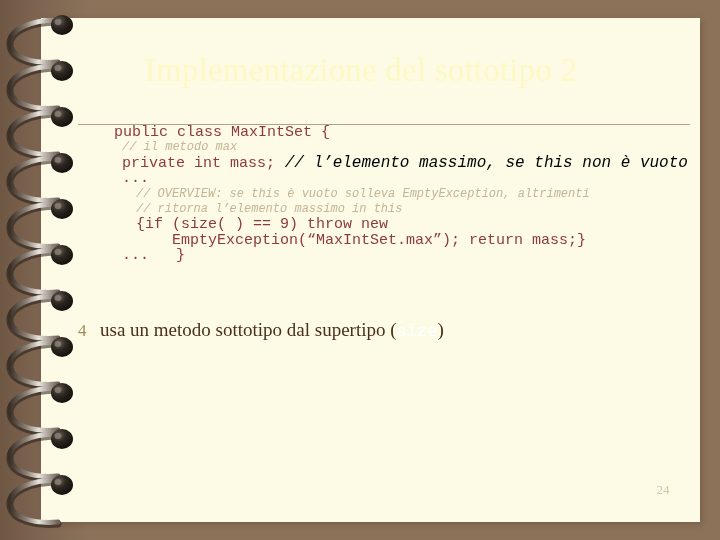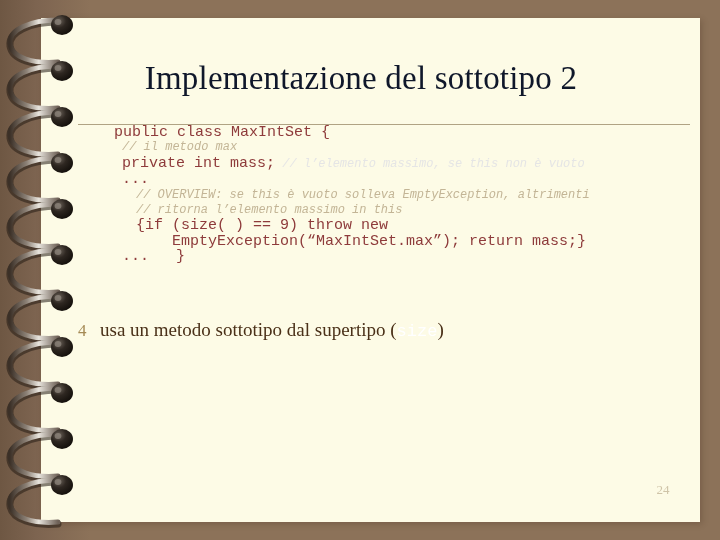--- a/index.html
+++ b/index.html
@@ -47,27 +47,27 @@
     left: 0px;
     top: 14px;
     width: 86px;
     height: 516px;
     pointer-events: none;
   }
 
   .title {
     position: absolute;
     left: 41px;
-    top: 58px;
+    top: 50px;
     width: 640px;
     text-align: center;
     font-family: "Liberation Serif", serif;
     font-size: 33px;
     line-height: 40px;
-    color: #0f172a;
+    color: #fef9c3;
     letter-spacing: 0.2px;
     white-space: nowrap;
   }
 
   .rule {
     position: absolute;
     left: 78px;
     top: 124px;
     width: 612px;
     height: 1px;
@@ -94,23 +94,23 @@
     padding-left: 0px;
   }
   .code .cmt {
     font-size: 12px;
     line-height: 15.4px;
     font-style: italic;
     color: #c3b596;
     padding-left: 8px;
   }
   .code .cmt-inline {
-    font-size: 12px;
+    font-size: 16px;
     font-style: italic;
-    color: #e5e5e5;
+    color: #000000;
   }
   .code .ind1 { padding-left: 8px; }
   .code .ind2 { padding-left: 22px; }
   .code .ind3 { padding-left: 58px; }
 
   .bullet-row {
     position: absolute;
     left: 78px;
     top: 318px;
     width: 600px;

